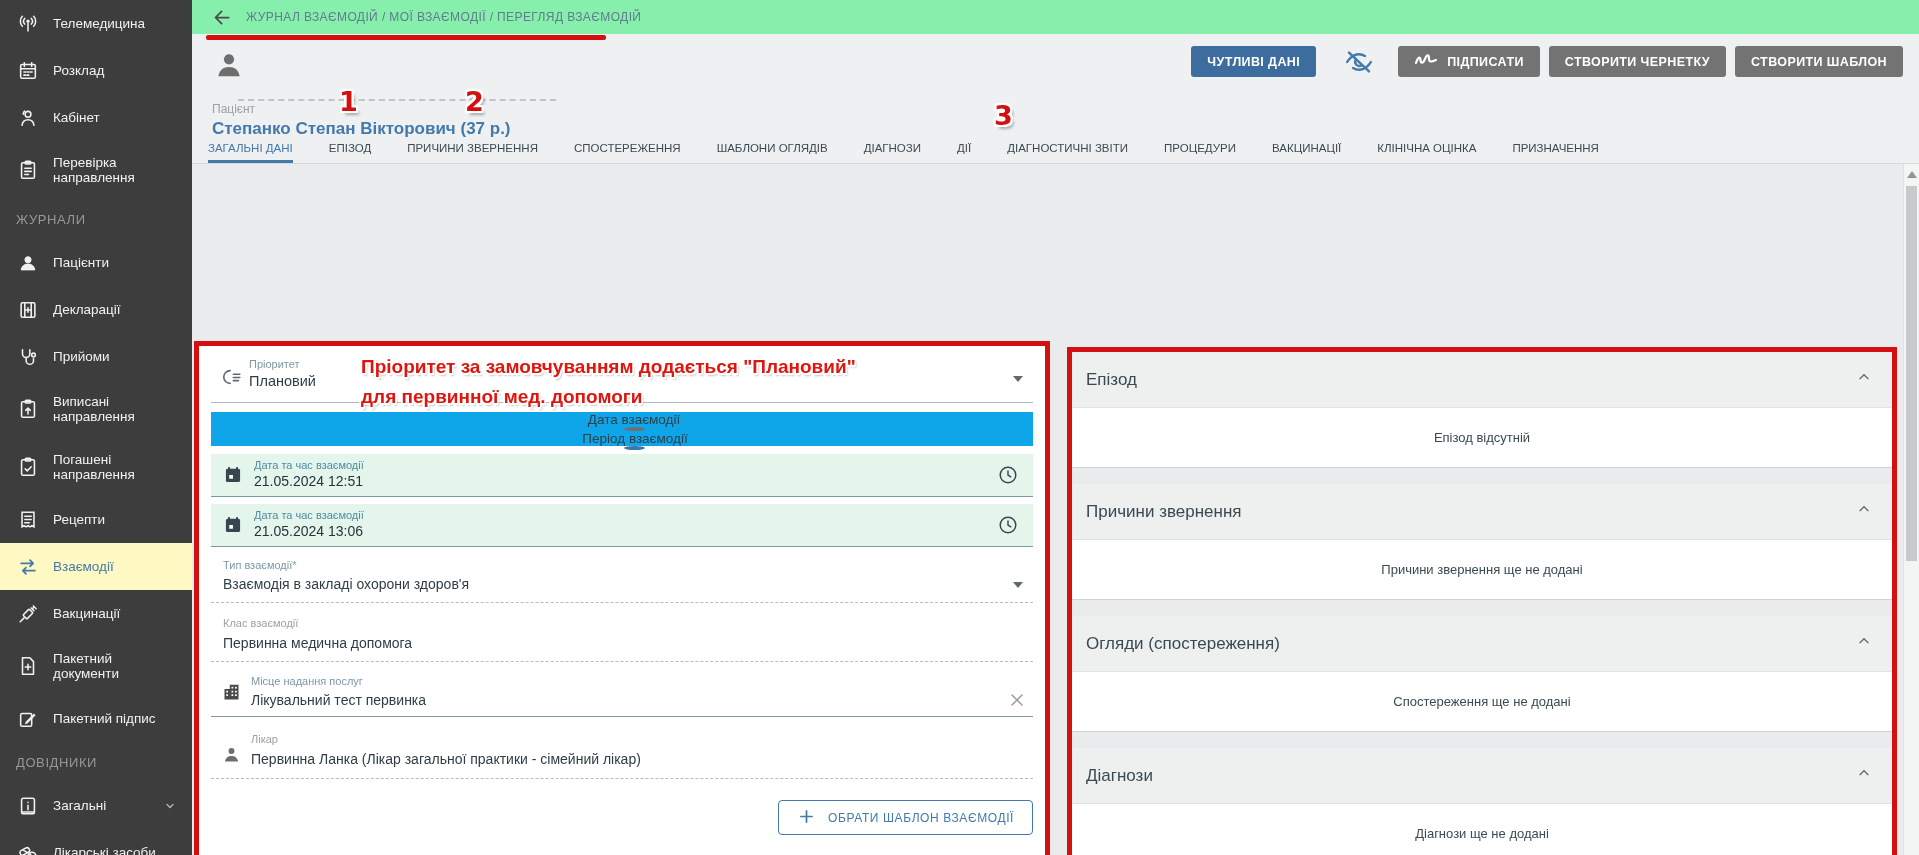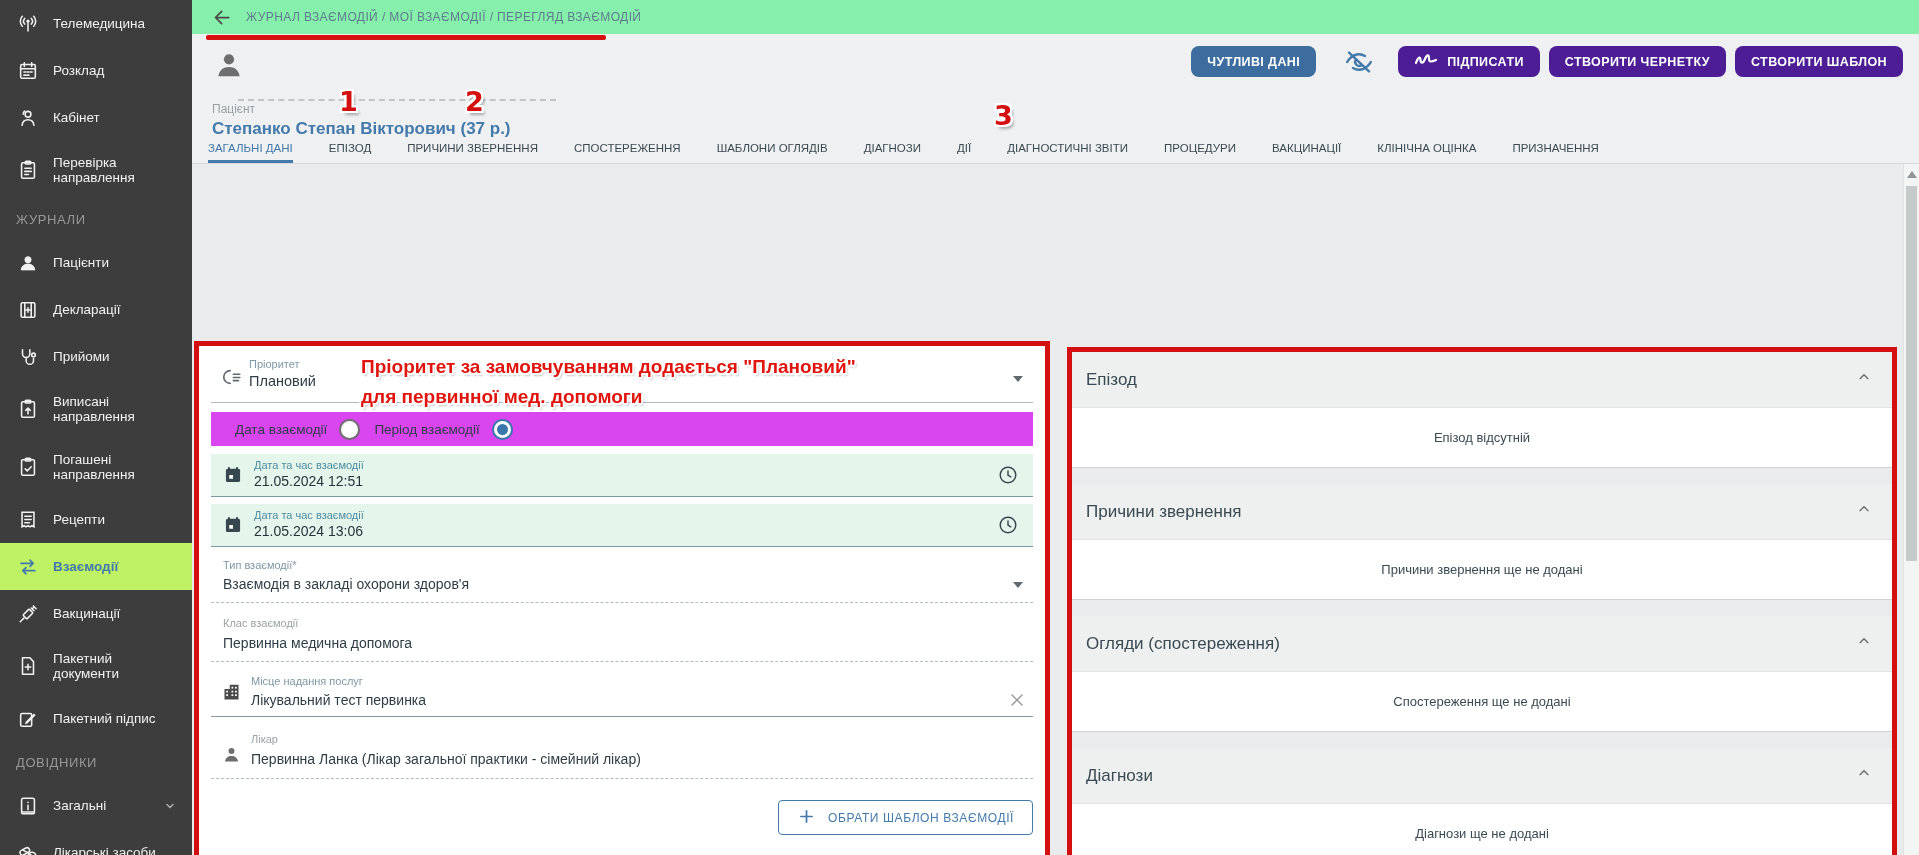--- a/index.html
+++ b/index.html
@@ -6,21 +6,21 @@
   body{
     width:1919px;height:855px;position:relative;overflow:hidden;
     background:#e9ebec;font-family:"Liberation Sans",sans-serif;
     -webkit-font-smoothing:antialiased;
   }
   
   .sidebar{position:absolute;left:0;top:0;width:192px;height:855px;background:#3d3d3d;z-index:5;}
   .sb-item{display:flex;align-items:center;gap:13px;height:47px;padding:0 7px 0 16px;
     color:#f1f1f1;font-size:13.5px;line-height:1.12;cursor:pointer;box-sizing:border-box;}
   .sb-item.tall{height:58px;}
-  .sb-item.active{background:#bef264;color:#4379ab;font-weight:bold;}
+  .sb-item.active{background:#fef9c3;color:#4379ab;}
   .sb-ico{width:24px;min-width:24px;height:24px;display:flex;align-items:center;justify-content:center;}
   .sb-ico svg{stroke:currentColor;}
   .sb-label{max-width:110px;}
   .sb-section{height:40px;display:flex;align-items:center;padding-left:16px;color:#979797;
     font-size:13px;letter-spacing:.6px;box-sizing:border-box;text-align:center;}
   .sb-chevron{margin-left:auto;margin-right:6px;display:flex;}
   
   .main{position:absolute;left:192px;top:0;right:0;bottom:0;}
   .header-zone{position:absolute;top:0;left:0;right:0;height:164px;background:#eef0f1;}
   .topstrip{height:34px;background:#86efac;display:flex;align-items:center;gap:13px;padding-left:20px;}
@@ -35,24 +35,24 @@
   .dashed-under{position:absolute;left:46px;top:99px;width:318px;border-top:2px dashed #bfc5c8;}
   
   .num{position:absolute;font-size:27px;font-weight:800;color:#d40f0f;z-index:31;
     font-family:"DejaVu Sans",sans-serif;
     text-shadow:-2px -2px 0 #fff,2px -2px 0 #fff,-2px 2px 0 #fff,2px 2px 0 #fff,0 -2px 0 #fff,0 2px 0 #fff,-2px 0 0 #fff,2px 0 0 #fff,3px 4px 3px rgba(0,0,0,.3);}
   .num1{left:147px;top:86px;}
   .num2{left:273px;top:86px;}
   .num3{left:802px;top:100px;}
   
   .actions{position:absolute;top:46px;right:16px;display:flex;align-items:center;}
-  .btn{height:31px;border-radius:8px;padding:0 16px;font-size:12.5px;font-weight:700;letter-spacing:.4px;
+  .btn{height:31px;border-radius:3px;padding:0 16px;font-size:12.5px;font-weight:700;letter-spacing:.4px;
     color:#fff;display:flex;align-items:center;gap:9px;cursor:pointer;white-space:nowrap;border:none;}
   .btn-dark{background:#3d6c9e;margin-right:28px;}
-  .btn-light{background:#4c1d95;}
+  .btn-light{background:#737373;}
   .btn + .btn-light{margin-left:9px;}
   .eye-wrap{margin-right:24px;display:flex;cursor:pointer;}
   
   .tabs{position:absolute;left:0;right:0;bottom:0;height:30px;border-bottom:1px solid #d6d8d9;
     display:flex;align-items:stretch;gap:36px;padding-left:16px;font-size:11.5px;color:#3c4a52;}
   .tab{display:flex;align-items:center;white-space:nowrap;cursor:pointer;}
   .tab.active{color:#4379ab;box-shadow:inset 0 -3px 0 #4379ab;}
   
   .content-zone{position:absolute;top:164px;left:0;right:0;bottom:0;background:#e9ebec;}
   
@@ -60,22 +60,22 @@
     border:5px solid #d40f0f;background:#fff;}
   .f-label{position:absolute;font-size:11px;color:#7f98a5;}
   .f-label.gray{color:#9aa3a8;}
   .f-value{position:absolute;font-size:14.5px;color:#2f3e46;}
   .uline{position:absolute;left:12px;right:12px;border-bottom:1px solid #b3b9bc;}
   .uline.dark{border-bottom:1px solid #85979e;}
   .dline{position:absolute;left:12px;right:12px;border-bottom:1px dashed #b5bcc0;}
   .sel-arrow{position:absolute;width:0;height:0;border-left:5px solid transparent;border-right:5px solid transparent;border-top:6px solid #5f6a70;cursor:pointer;}
   .note{position:absolute;left:162px;top:6px;line-height:30px;font-size:19px;font-weight:700;color:#e0150d;z-index:20;white-space:nowrap;
     text-shadow:-1.5px -1.5px 0 #fff,1.5px -1.5px 0 #fff,-1.5px 1.5px 0 #fff,1.5px 1.5px 0 #fff,0 -1.5px 0 #fff,0 1.5px 0 #fff,-1.5px 0 0 #fff,1.5px 0 0 #fff,2px 3px 2px rgba(0,0,0,.25);}
-  .radio-band{position:absolute;left:12px;right:12px;top:66px;height:34px;background:#d946ef;
-    display:flex;align-items:center;padding-left:24px;box-sizing:border-box;font-size:13.5px;color:#2f3e46;}
+  .radio-band{position:absolute;left:12px;right:12px;top:66px;height:34px;background:#0ea5e9;
+    display:flex;align-items:center;padding-left:24px;box-sizing:border-box;font-size:13.5px;color:#2f3e46;flex-direction:column;}
   .radio{width:17px;height:17px;border:2px solid #6f6f6f;border-radius:50%;margin:0 12px;cursor:pointer;position:relative;background:#fff;}
   .radio.checked{border-color:#3a77ad;}
   .radio.checked::after{content:"";position:absolute;inset:3px;background:#3a77ad;border-radius:50%;}
   .mint{position:absolute;left:12px;right:12px;height:43px;background:#e4f6ec;border-bottom:1px solid #7c9aa6;
     box-sizing:border-box;cursor:pointer;}
   .mint .m-ico{position:absolute;left:12px;top:11px;}
   .mint .m-label{position:absolute;left:43px;top:5px;font-size:11px;color:#4e8ba0;}
   .mint .m-value{position:absolute;left:43px;top:19px;font-size:14px;color:#25333a;}
   .mint .m-clock{position:absolute;right:14px;top:10px;cursor:pointer;}
   .ico-abs{position:absolute;display:flex;}

